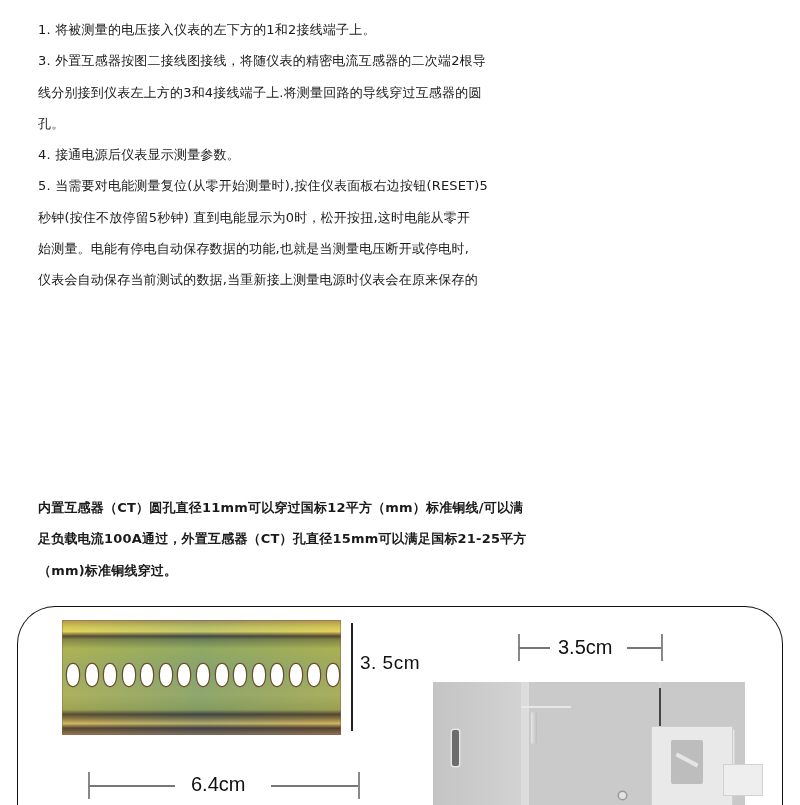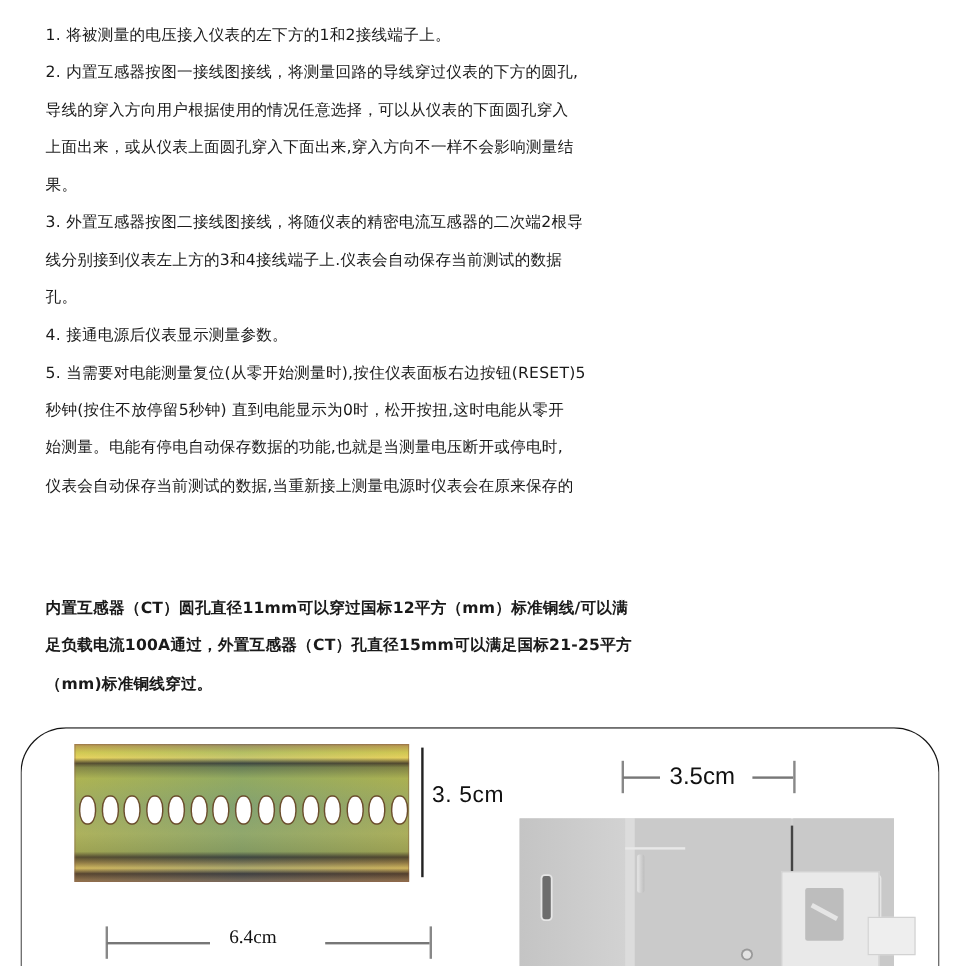--- a/index.html
+++ b/index.html
@@ -39,28 +39,22 @@
   .clip-inner::after { content: ""; position: absolute; left: 4px; top: 18px; width: 24px; height: 4px; background: #e5e5e5; transform: rotate(28deg); }
 </style>
 </head>
 <body>
 
 <div class="instructions">
   <p class="para">
     <span>1. 将被测量的电压接入仪表的左下方的1和2接线端子上。</span>
   </p>
   <p class="para">
-    <span>2. 内置互感器按图一接线图接线，将测量回路的导线穿过仪表的下方的圆孔,</span><br>
-    <span>导线的穿入方向用户根据使用的情况任意选择，可以从仪表的下面圆孔穿入</span><br>
-    <span>上面出来，或从仪表上面圆孔穿入下面出来,穿入方向不一样不会影响测量结</span><br>
-    <span>果。</span>
-  </p>
-  <p class="para">
     <span>3. 外置互感器按图二接线图接线，将随仪表的精密电流互感器的二次端2根导</span><br>
-    <span>线分别接到仪表左上方的3和4接线端子上.仪表会自动保存当前测试的数据</span><br>
+    <span>线分别接到仪表左上方的3和4接线端子上.将测量回路的导线穿过互感器的圆</span><br>
     <span>孔。</span>
   </p>
   <p class="para">
     <span>4. 接通电源后仪表显示测量参数。</span>
   </p>
   <p class="para">
     <span>5. 当需要对电能测量复位(从零开始测量时),按住仪表面板右边按钮(RESET)5</span><br>
     <span>秒钟(按住不放停留5秒钟) 直到电能显示为0时，松开按扭,这时电能从零开</span><br>
     <span>始测量。电能有停电自动保存数据的功能,也就是当测量电压断开或停电时,</span><br>
     <span>仪表会自动保存当前测试的数据,当重新接上测量电源时仪表会在原来保存的</span><br>
@@ -95,21 +89,21 @@
     <span class="hole"></span>
     <span class="hole"></span>
   </div>
 </div>
 
 <div class="vline"></div>
 <div class="dim-label" style="left:360px; top:652px; letter-spacing:0.5px;">3. 5cm</div>
 
 <div class="htick" style="left:88px; top:772px; height:27px;"></div>
 <div class="hrule" style="left:89px; top:785px; width:86px;"></div>
-<div class="dim-label" style="left:191px; top:773px; font-size:16px;font-family:Liberation Serif, serif;">6.4cm</div>
+<div class="dim-label" style="left:191px; top:773px; font-size:20px;">6.4cm</div>
 <div class="hrule" style="left:271px; top:785px; width:87px;"></div>
 <div class="htick" style="left:358px; top:772px; height:27px;"></div>
 
 <div class="htick" style="left:518px; top:634px; height:27px;"></div>
 <div class="hrule" style="left:519px; top:647px; width:31px;"></div>
 <div class="dim-label" style="left:558px; top:636px; font-size:20px;text-align:center;">3.5cm</div>
 <div class="hrule" style="left:627px; top:647px; width:34px;"></div>
 <div class="htick" style="left:661px; top:634px; height:27px;"></div>
 
 <div class="meter">

